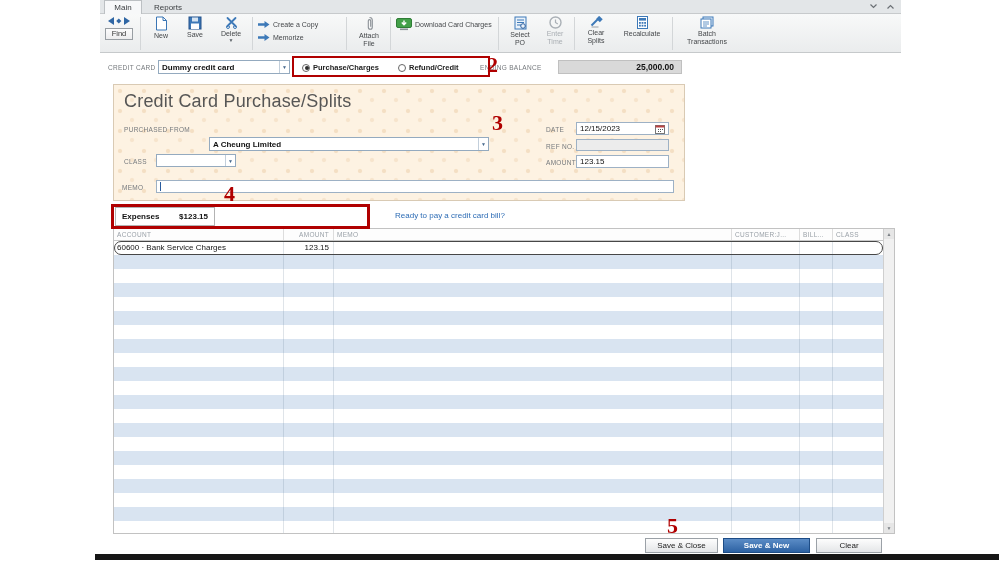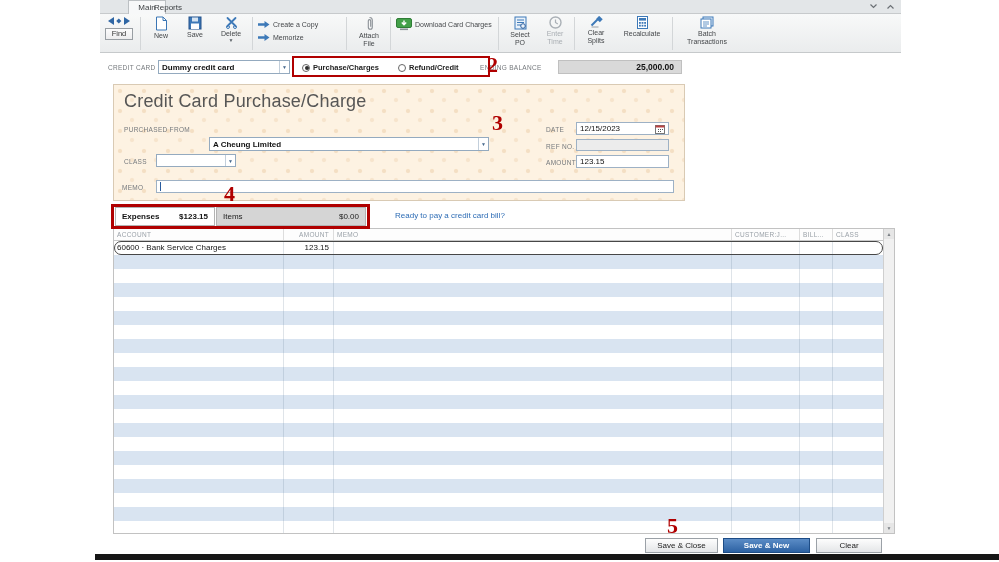--- a/index.html
+++ b/index.html
@@ -81,21 +81,21 @@
   .ann-num{position:absolute;font-family:"Liberation Serif",serif;font-weight:bold;font-size:22px;color:var(--annotation-red,#b00000);z-index:30;line-height:1;}
 
   .bottom-bar{position:absolute;left:95px;top:554px;width:904px;height:6px;background:#161616;}
 </style>
 </head>
 <body>
 
 <div class="window">
 
   <div class="ribbon-tabbar">
-    <div class="rtab active" style="left:4px;width:38px;margin-left:24px;">Main</div>
+    <div class="rtab active" style="left:4px;width:38px;">Main</div>
     <div class="rtab" style="left:44px;width:48px;">Reports</div>
     <div class="winctl">
       <svg width="9" height="9">
           <path d="M1.5 2.5l3 3 3-3" stroke="#6b7075" fill="none" stroke-width="1.2"></path>
         </svg>
       <svg width="9" height="9">
           <path d="M1.5 6.5l3-3 3 3" stroke="#6b7075" fill="none" stroke-width="1.2"></path>
         </svg>
     </div>
   </div>
@@ -241,21 +241,21 @@
     <div class="radio-item" style="left:298px;top:7px;">
       <span class="radio"></span>
       <span>Refund/Credit</span>
     </div>
 
     <span class="flabel" style="position:absolute;left:380px;top:8px;">ENDING BALANCE</span>
     <div class="balance-field" style="left:458px;top:4px;width:124px;height:14px;">25,000.00</div>
   </div>
 
   <div class="form-panel">
-    <div class="fp-title">Credit Card Purchase/Charge</div>
+    <div class="fp-title">Credit Card Purchase/Splits</div>
 
     <span class="flabel" style="position:absolute;left:10px;top:41px;">PURCHASED FROM</span>
     <div class="combo" style="left:95px;top:52px;width:280px;height:14px;">
       <span class="val">A Cheung Limited</span>
       <span class="arr">▼</span>
     </div>
 
     <span class="flabel" style="position:absolute;left:432px;top:41px;">DATE</span>
     <div class="field" style="left:462px;top:37px;width:93px;height:13px;">
       <span>12/15/2023</span>
@@ -283,24 +283,20 @@
     <span class="flabel" style="position:absolute;left:8px;top:99px;">MEMO</span>
     <div class="field" style="left:42px;top:95px;width:518px;height:13px;">
       <span class="memo-caret"></span>
       <span></span>
     </div>
   </div>
 
   <div class="dtab active" style="left:15px;top:207px;width:100px;">
     <span>Expenses</span>
     <span>$123.15</span>
-  </div>
-  <div class="dtab inactive" style="left:116px;top:207px;width:150px;">
-    <span>Items</span>
-    <span>$0.00</span>
   </div>
   <a class="pay-link" style="left:295px;top:211px;">Ready to pay a credit card bill?</a>
 
   <div class="grid">
     <div class="ginner">
       <div class="thead">
         <div class="hc c-account">ACCOUNT</div>
         <div class="hc c-amount">AMOUNT</div>
         <div class="hc c-memo">MEMO</div>
         <div class="hc c-cust">CUSTOMER:J...</div>

